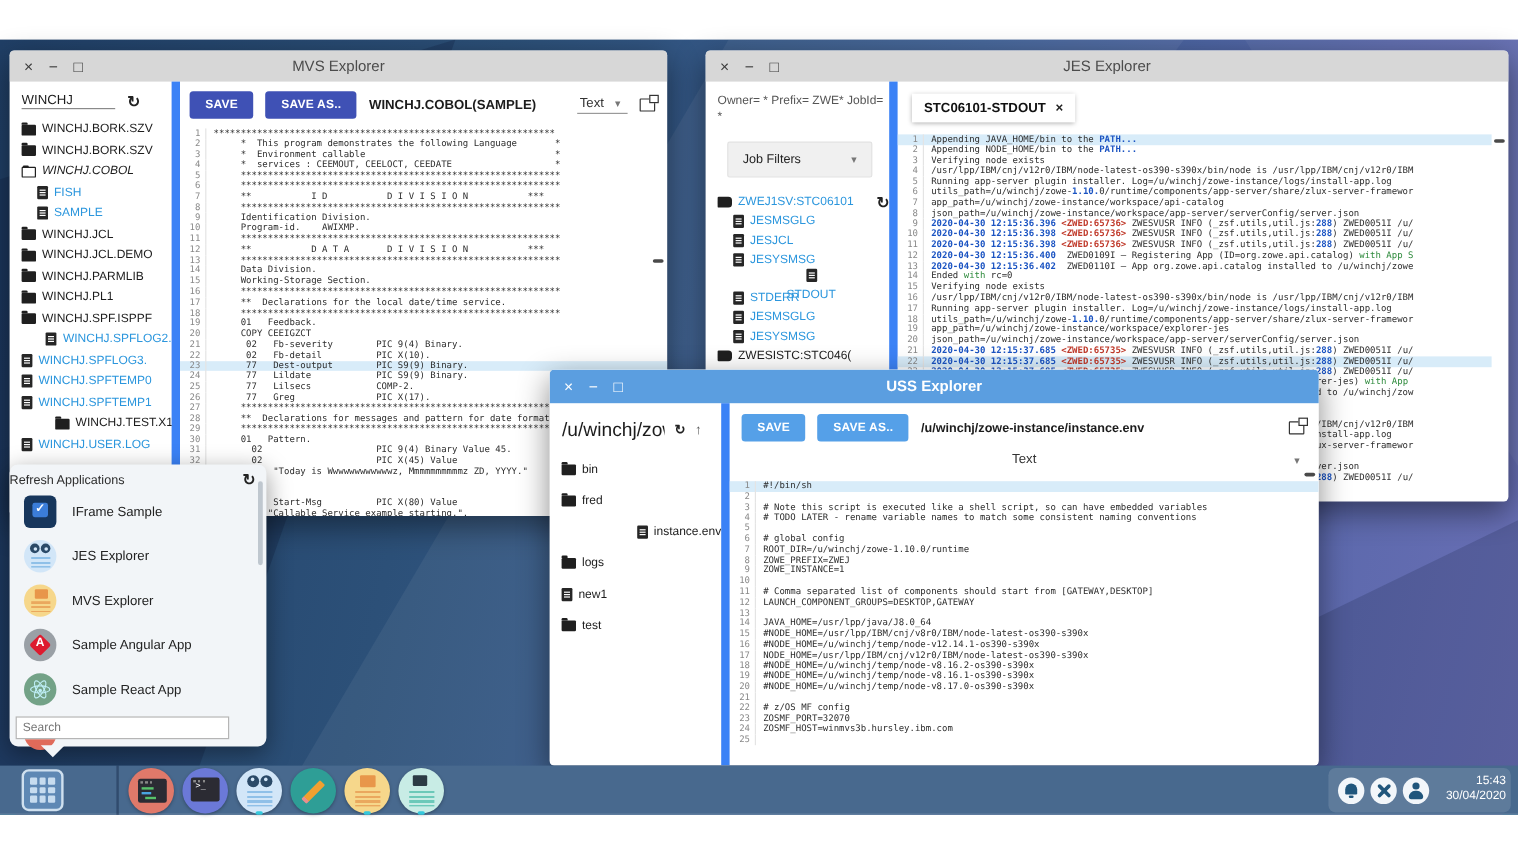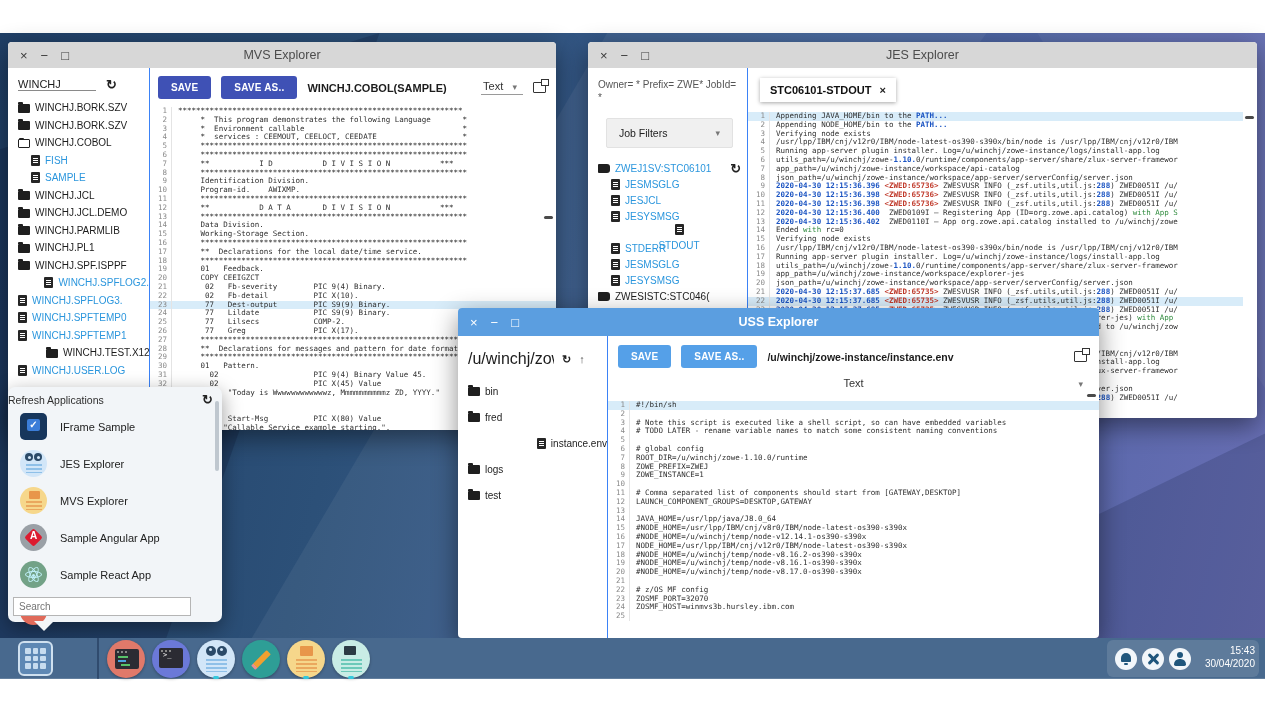--- a/index.html
+++ b/index.html
@@ -18,21 +18,21 @@
   .corner-accent { position:absolute; width:13px; height:9px; background:#0da5a5; bottom:0; }
   .corner-accent.left { left:0; } .corner-accent.right { right:0; }
 
   
   .win { position:absolute; background:#fff; border-radius:4px; box-shadow:0 8px 26px rgba(0,0,0,.45); overflow:hidden; }
   .titlebar { height:26px; background:#d7d7d7; display:flex; align-items:center; position:relative; }
   .tb-controls { display:flex; gap:13px; padding-left:12px; color:#3a3a3a; font-size:13px; line-height:1; }
   .tb-controls span { cursor:default; }
   .tb-title { position:absolute; left:0; right:0; text-align:center; color:#4c4c4c; font-size:12.5px; }
   .win-body { position:absolute; top:26px; bottom:0; left:0; right:0; display:flex; }
-  .sidebar { border-right:1px solid #3b82f6; overflow:hidden; }
+  .sidebar { border-right:7px solid #3b82f6; overflow:hidden; }
   .main { flex:1; position:relative; overflow:hidden; }
 
   
   .trow { display:flex; align-items:center; gap:5px; cursor:pointer; }
   .tlabel { font-size:10px; color:#1c1c1c; white-space:nowrap; }
   .tlabel.link { color:#2b96dd; }
   .ic-folder { width:12px; height:9px; background:#1f1f1f; border-radius:1px; position:relative; flex:none; margin-top:1px; }
   .ic-folder::before { content:''; position:absolute; top:-2px; left:0; width:5px; height:2px; background:#1f1f1f; border-radius:1px 1px 0 0; }
   .ic-folder.open { background:#fff; border:1.5px solid #1f1f1f; }
   .ic-file { width:9px; height:11px; background:#262626; border-radius:1px; position:relative; flex:none; }
@@ -166,21 +166,21 @@
         </div>
         <div id="mvs-tree">
             <div class="trow" style="height: 17.5px; padding-left: 0px;">
               <span class="ic-folder"></span>
               <span class="tlabel">WINCHJ.BORK.SZV</span>
             </div>
             <div class="trow" style="height: 17.5px; padding-left: 0px;">
               <span class="ic-folder"></span>
               <span class="tlabel">WINCHJ.BORK.SZV</span>
             </div>
-            <div class="trow" style="height: 17.5px; padding-left: 0px;">
+            <div class="trow" style="height: 17.5px; padding-left: 0px; font-style: italic;">
               <span class="ic-folder open"></span>
               <span class="tlabel">WINCHJ.COBOL</span>
             </div>
             <div class="trow" style="height: 17.5px; padding-left: 13px;">
               <span class="ic-file"></span>
               <span class="tlabel link">FISH</span>
             </div>
             <div class="trow" style="height: 17.5px; padding-left: 13px;">
               <span class="ic-file"></span>
               <span class="tlabel link">SAMPLE</span>
@@ -415,20 +415,24 @@
             </div>
             <div class="trow" style="height: 26px; padding-left: 0px; justify-content: flex-end;">
               <span class="ic-file"></span>
               <span class="tlabel">instance.env</span>
             </div>
             <div class="trow" style="height: 26px; padding-left: 0px;">
               <span class="ic-folder"></span>
               <span class="tlabel">logs</span>
             </div>
             <div class="trow" style="height: 26px; padding-left: 0px;">
+              <span class="ic-file"></span>
+              <span class="tlabel">new1</span>
+            </div>
+            <div class="trow" style="height: 26px; padding-left: 0px;">
               <span class="ic-folder"></span>
               <span class="tlabel">test</span>
             </div>
           </div>
       </div>
       <div class="main">
         <div style="display:flex; align-items:center; gap:10px; padding:9px 12px 4px 10px;">
           <span class="btn btn-blue">SAVE</span>
           <span class="btn btn-blue">SAVE AS..</span>
           <span class="fname" style="font-size:10.5px;">/u/winchj/zowe-instance/instance.env</span>

